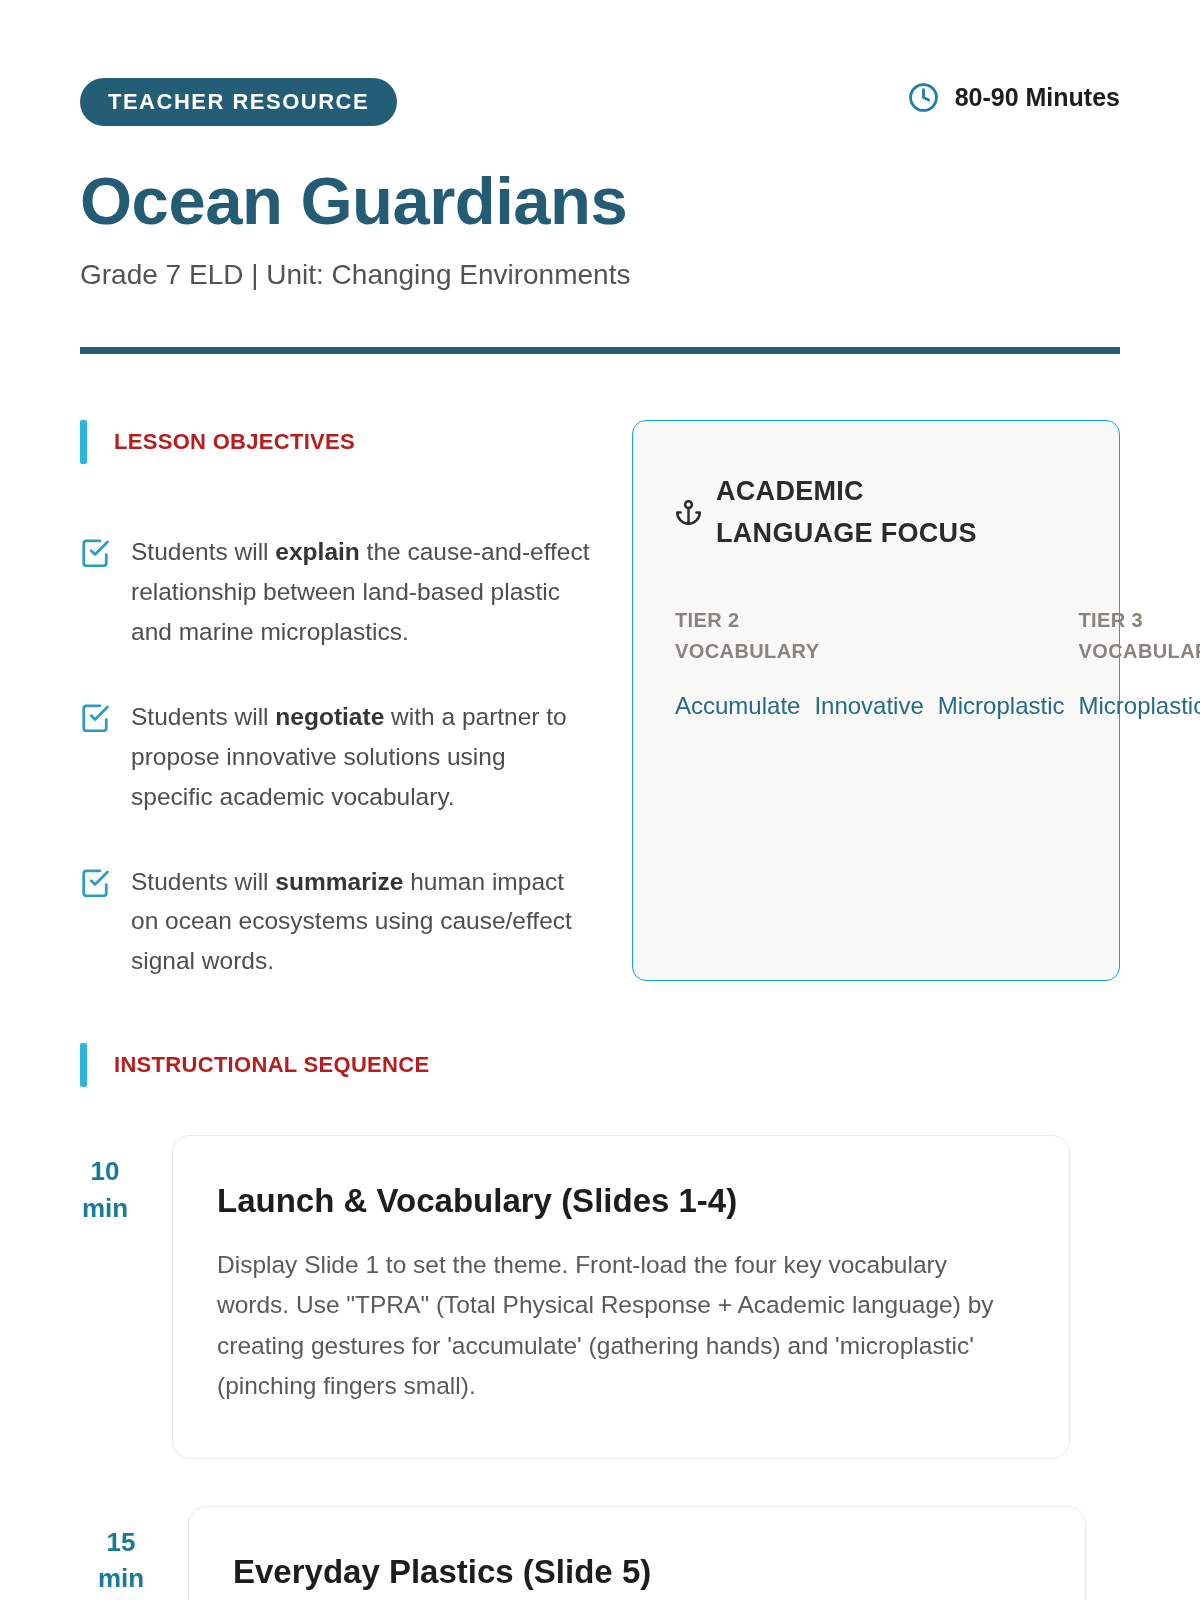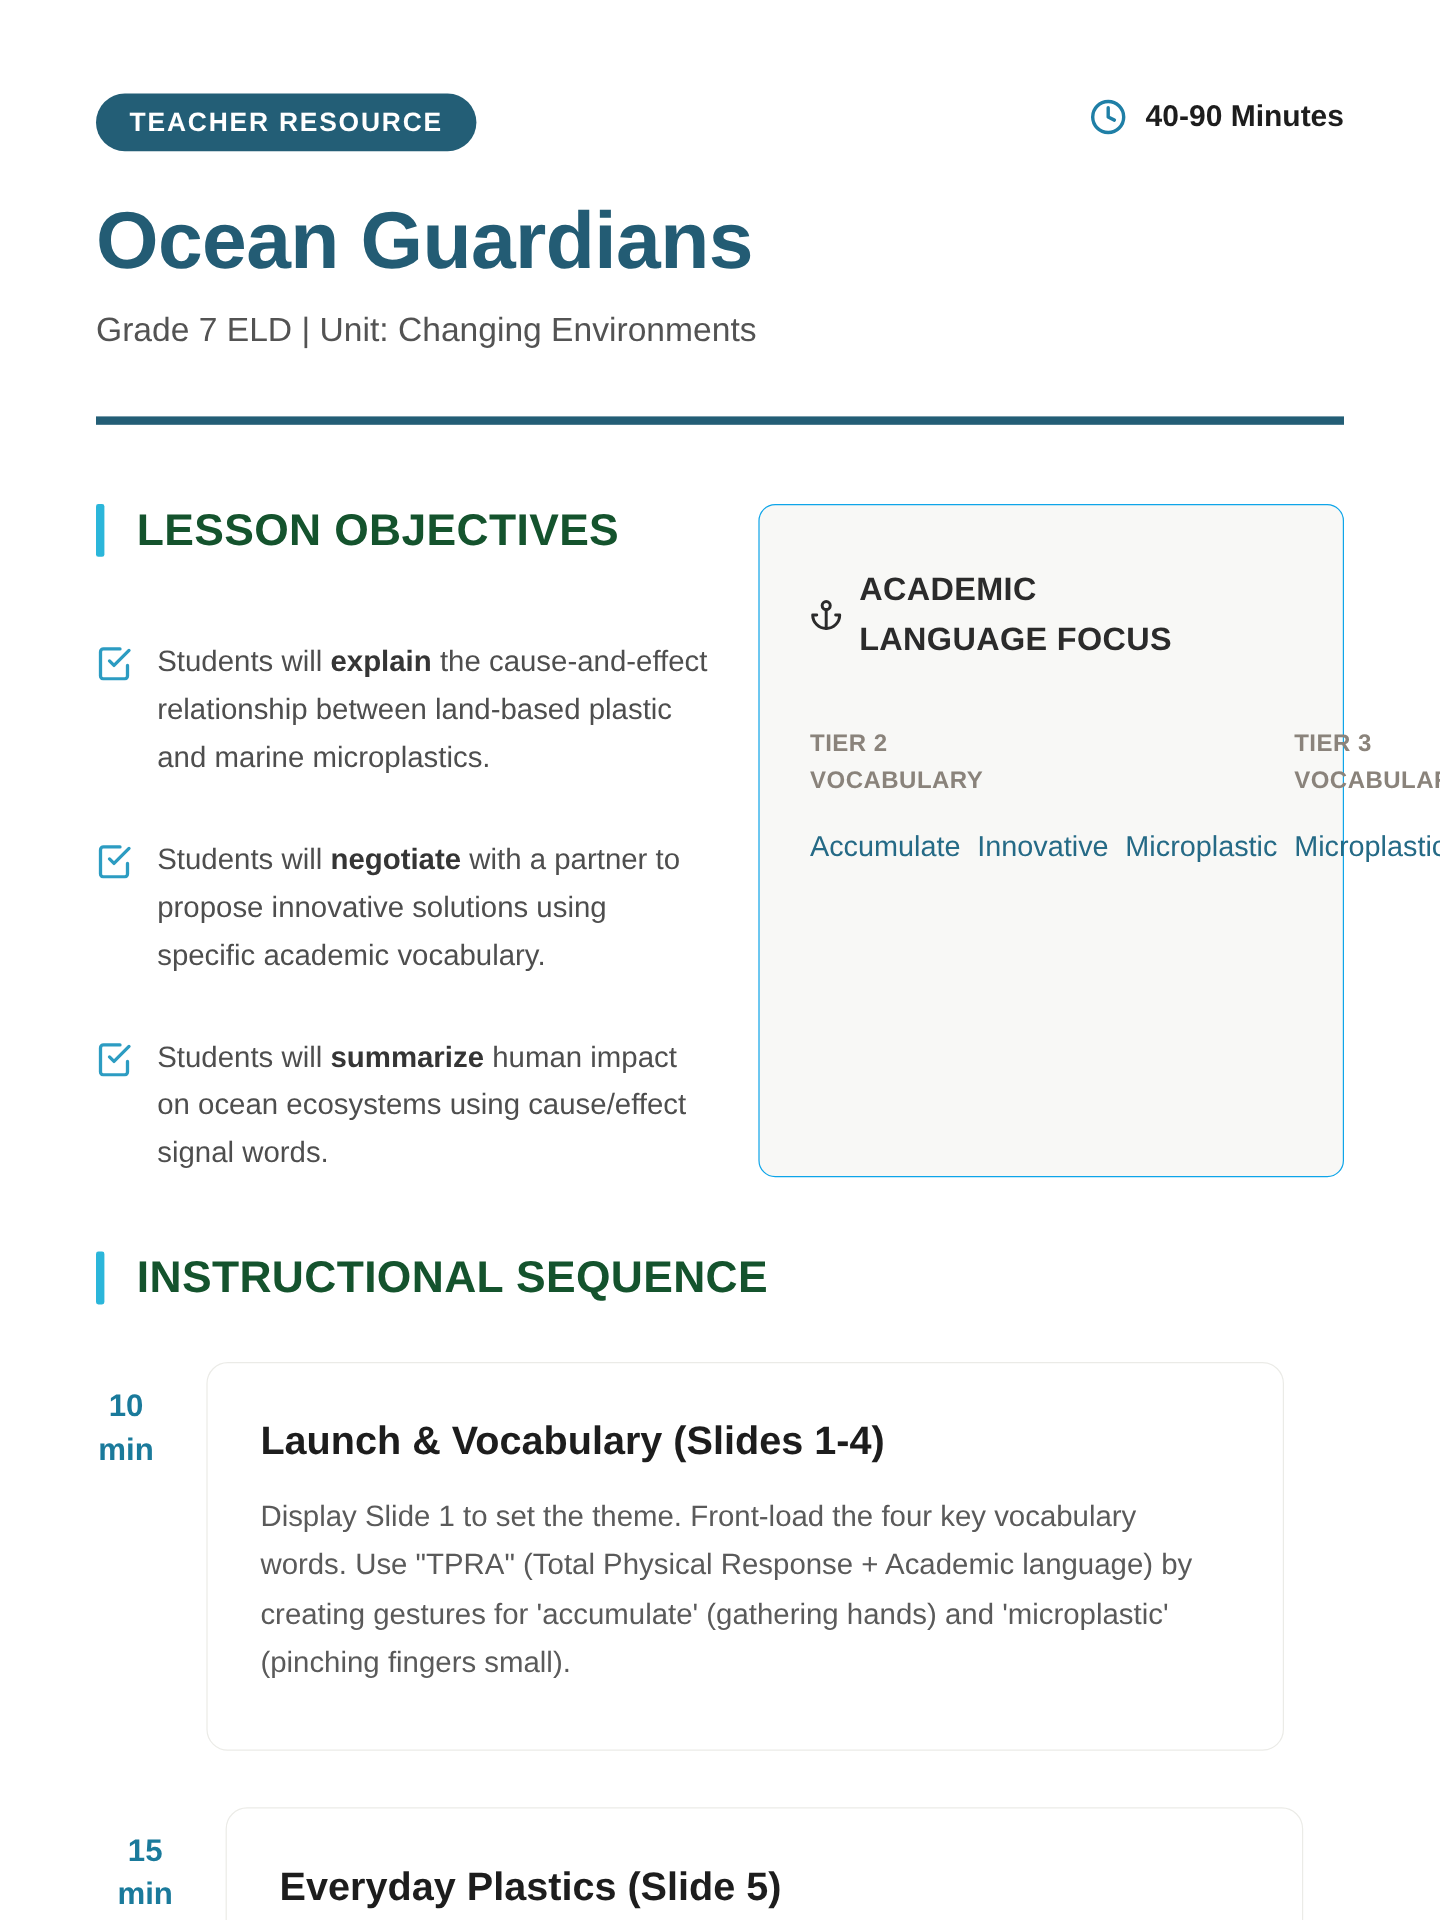--- a/index.html
+++ b/index.html
@@ -17,21 +17,21 @@
   .meta-icon { width:31px; height:31px; color:#1F7FA6; flex:none; display:block; }
 
   .title { margin-top:36px; font-size:67px; font-weight:800; color:#235C74; letter-spacing:-0.5px; }
   .subtitle { margin-top:20px; font-size:28px; color:#535353; }
 
   .divider { margin-top:56px; height:7px; background:#235E76; width:1040px; }
 
   
   .section-heading { display:flex; align-items:center; gap:27px; }
   .section-bar { width:7px; height:44px; background:#2BB6DA; border-radius:2px; flex:none; }
-  .section-title { font-size:37px; font-weight:800; color:#14532d; letter-spacing:0.3px; }
+  .section-title { font-size:22px; font-weight:800; color:#b91c1c; letter-spacing:0.3px; }
 
   
   .main { display:grid; grid-template-columns:1fr 488px; column-gap:40px; margin-top:66px; width:1040px; }
 
   .objectives { margin-top:68px; display:flex; flex-direction:column; gap:45px; }
   .objective { display:flex; gap:21px; }
   .check-icon { width:30px; height:30px; color:#2C9CC2; flex:none; margin-top:5px; }
   .objective-text { font-size:24.5px; line-height:1.63; color:#4E4E4E; max-width:462px; }
   .objective-text b { color:#353535; }
 
@@ -69,21 +69,21 @@
   <div class="header-row">
     <div>
       <div class="badge">TEACHER RESOURCE</div>
     </div>
     <div class="meta">
       <div class="meta-row">
         <svg class="meta-icon" viewBox="0 0 24 24" fill="none" stroke="currentColor" stroke-width="2.2" stroke-linecap="round" stroke-linejoin="round">
           <circle cx="12" cy="12" r="10"></circle>
           <polyline points="12 6 12 12 16 14"></polyline>
         </svg>
-        <span>40-90 Minutes</span>
+        <span>80-90 Minutes</span>
       </div>
     </div>
   </div>
 
   <h1 class="title">Ocean Guardians</h1>
   <div class="subtitle">Grade 7 ELD | Unit: Changing Environments</div>
 
   <div class="divider"></div>
 
   <div class="main">

